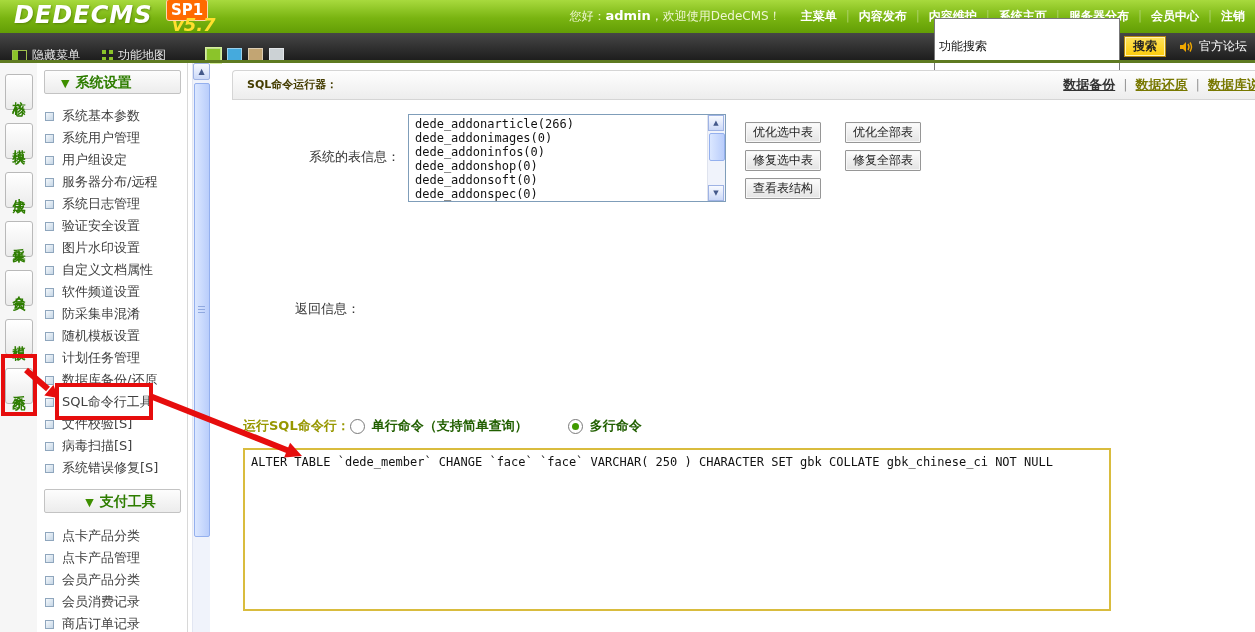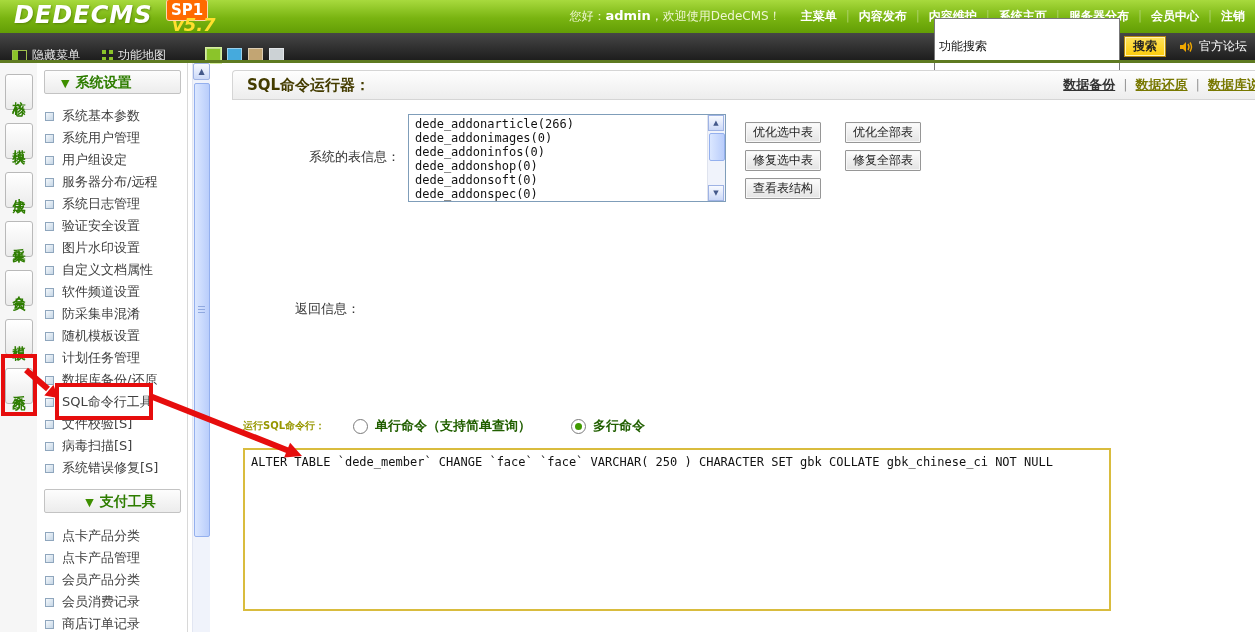--- a/index.html
+++ b/index.html
@@ -73,21 +73,21 @@
        border:1px solid #9fb3e4;border-radius:2px;box-sizing:border-box;color:#44598b;font-size:8px;
        text-align:center;line-height:15px;cursor:pointer;}
   .sb-thumb{position:absolute;left:1px;top:20px;width:14px;height:452px;border:1px solid #94b0ee;border-radius:2px;
        background:linear-gradient(to right,#dbe7ff,#b9cdfb);cursor:pointer;}
   .sb-thumb::after{content:"";position:absolute;left:3px;top:50%;margin-top:-4px;width:7px;height:8px;
        background:repeating-linear-gradient(#8fa8e0 0 1px,transparent 1px 3px);}
 
   
   .mtitle{position:absolute;left:232px;top:70px;right:0;height:30px;border:1px solid #d5d5d5;border-right:none;
        border-radius:4px 0 0 0;background:linear-gradient(#fefefe,#ededed);box-sizing:border-box;}
-  .mtitle-text{position:absolute;left:14px;top:0;line-height:28px;font-weight:bold;color:#443c00;font-size:15px;}
+  .mtitle-text{position:absolute;left:14px;top:0;line-height:28px;font-weight:bold;color:#443c00;font-size:11px;}
   .mlinks{position:absolute;right:-18px;top:0;height:28px;display:flex;align-items:center;}
   .mlink{font-weight:bold;font-size:13px;color:#787800;text-decoration:underline;white-space:nowrap;cursor:pointer;}
   .mlink.first{color:#333;}
   .mlink + .mlink::before{content:"|";color:#999;text-decoration:none;display:inline-block;margin:0 8px;font-weight:normal;}
 
   .flabel{position:absolute;font-size:13px;color:#333;white-space:nowrap;}
   .lbl-tables{left:250px;top:148px;width:150px;text-align:right;}
   .lbl-return{left:295px;top:300px;}
 
   .listbox{position:absolute;left:408px;top:114px;width:318px;height:88px;border:1px solid #7f9db9;
@@ -101,21 +101,21 @@
        background:linear-gradient(to right,#dbe7ff,#b9cdfb);cursor:pointer;}
 
   .btncol{position:absolute;display:flex;flex-direction:column;}
   .btncol.c1{left:745px;top:122px;}
   .btncol.c2{left:845px;top:122px;}
   .abtn{width:76px;height:21px;margin-bottom:7px;background:linear-gradient(#fdfdfd,#e3e3e3);
        border:1px solid #969696;box-shadow:inset 0 0 0 1px #f7f7f7;border-radius:1px;
        font-size:12px;color:#222;cursor:pointer;font-family:inherit;padding:0;}
 
   .runrow{position:absolute;left:243px;top:416px;height:20px;display:flex;align-items:center;}
-  .runlbl{color:#979700;font-weight:bold;font-size:10px;margin-right:28px;}
+  .runlbl{color:#979700;font-weight:bold;font-size:13px;}
   .radio{width:13px;height:13px;border:1px solid #7a7a7a;border-radius:50%;background:#fff;
        display:inline-block;margin-right:7px;position:relative;flex:none;cursor:pointer;}
   .radio.checked::after{content:"";position:absolute;left:3px;top:3px;width:7px;height:7px;border-radius:50%;background:#3f9a00;}
   .radiolbl{color:#215f00;font-weight:bold;font-size:13px;margin-right:40px;cursor:pointer;}
 
   .sqlbox{position:absolute;left:243px;top:448px;width:868px;height:163px;border:2px solid #d9bc3e;
        background:#fff;font-family:"DejaVu Sans Mono","Liberation Mono",monospace;font-size:12px;color:#111;
        padding:5px 6px;box-sizing:border-box;resize:none;outline:none;line-height:15px;}
 
   

